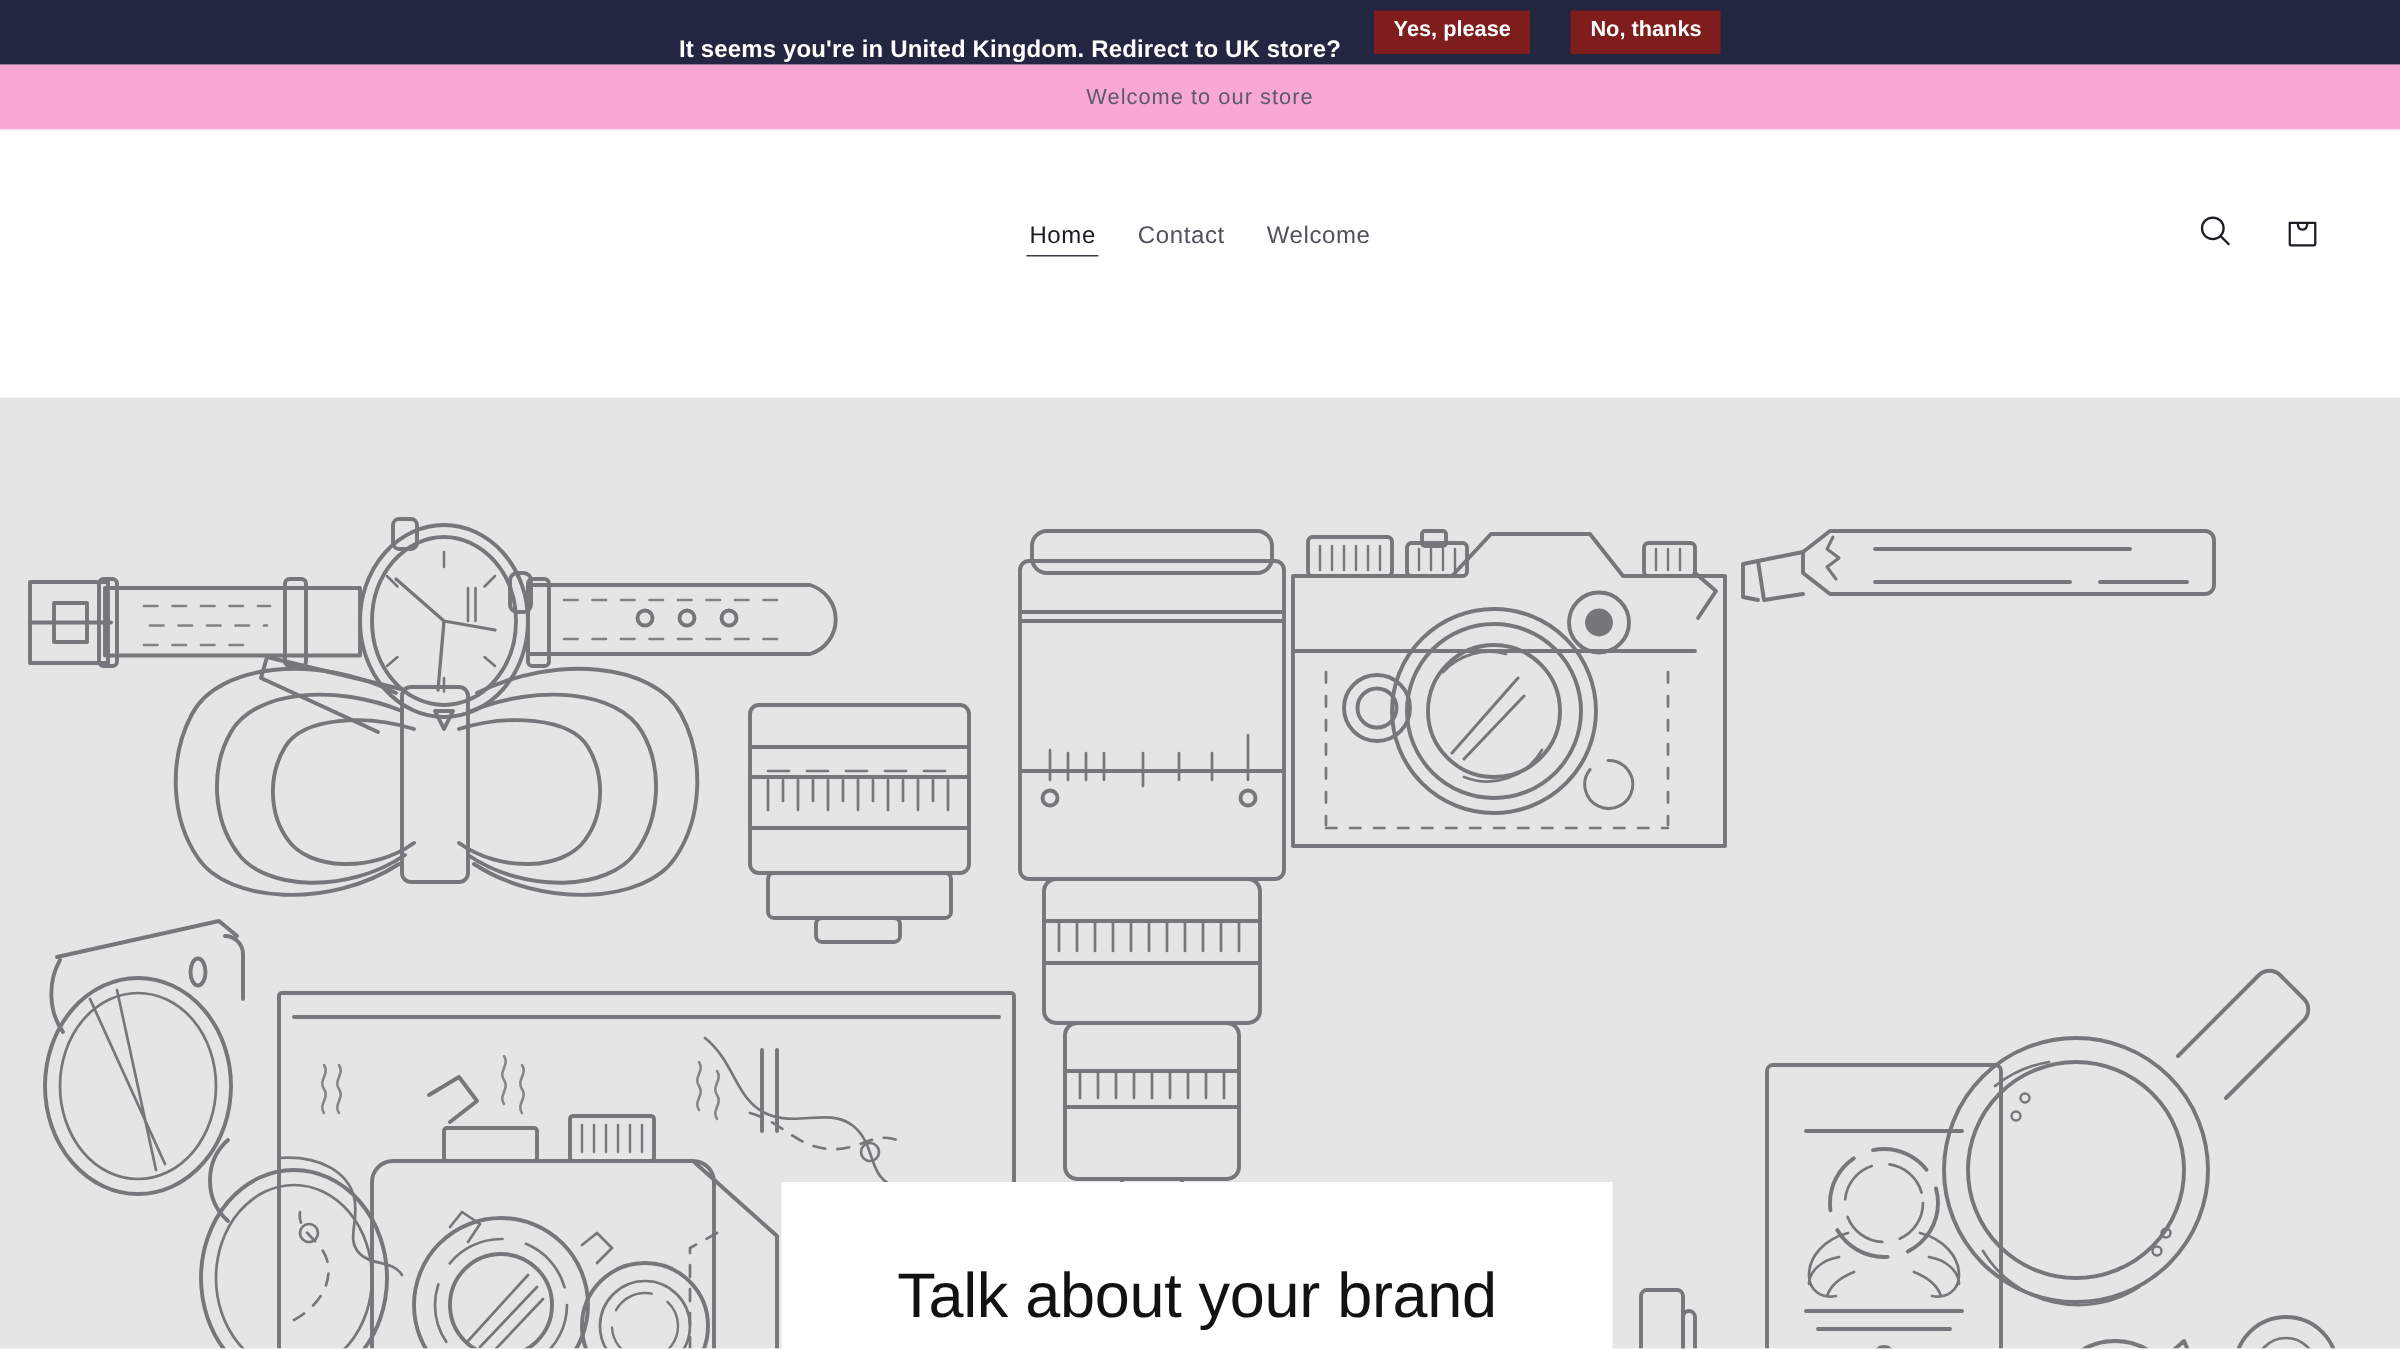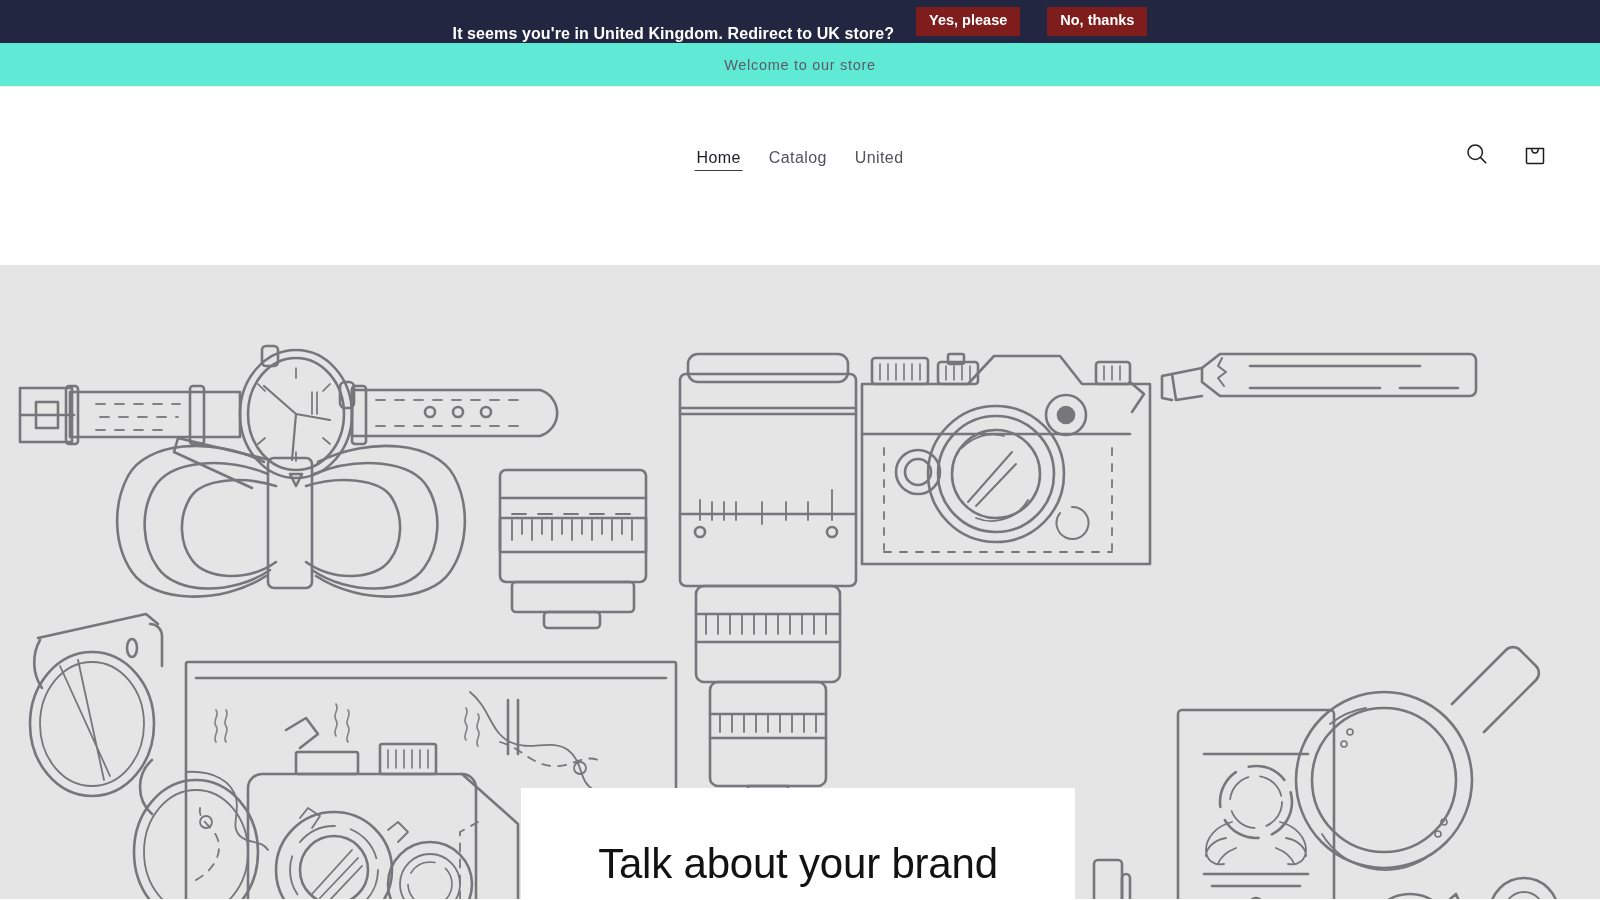--- a/index.html
+++ b/index.html
@@ -40,21 +40,21 @@
     padding:6px 13px 7px;
     line-height:1.1;
     cursor:pointer;
     white-space:nowrap;
   }
   .geo-btn + .geo-btn{ margin-left:5px; }
 
   
   .announcement{
     height:44px;
-    background:#5eead4;
+    background:#f9a8d4;
     border-bottom:1px solid #ededed;
     display:flex;
     align-items:center;
     justify-content:center;
   }
   .announcement-text{
     font-size:14.5px;
     color:#5b5b66;
     letter-spacing:.7px;
   }
@@ -170,22 +170,22 @@
 
 <div class="announcement">
   <span class="announcement-text">Welcome to our store</span>
 </div>
 
 <header class="site-header">
 
 
   <nav class="main-nav">
     <a class="nav-link is-active" href="#">Home</a>
-    <a class="nav-link" href="#">Catalog</a>
-    <a class="nav-link" href="#">United</a>
+    <a class="nav-link" href="#">Contact</a>
+    <a class="nav-link" href="#">Welcome</a>
   </nav>
 
   <div class="header-actions">
     <button class="icon-btn">
       <svg width="26" height="26" viewBox="0 0 26 26" fill="none">
         <circle cx="11.2" cy="11.2" r="7.2" stroke="#1c1c22" stroke-width="1.5"></circle>
         <line x1="16.4" y1="16.4" x2="22.2" y2="22.2" stroke="#1c1c22" stroke-width="1.5"></line>
       </svg>
     </button>
     <button class="icon-btn">

